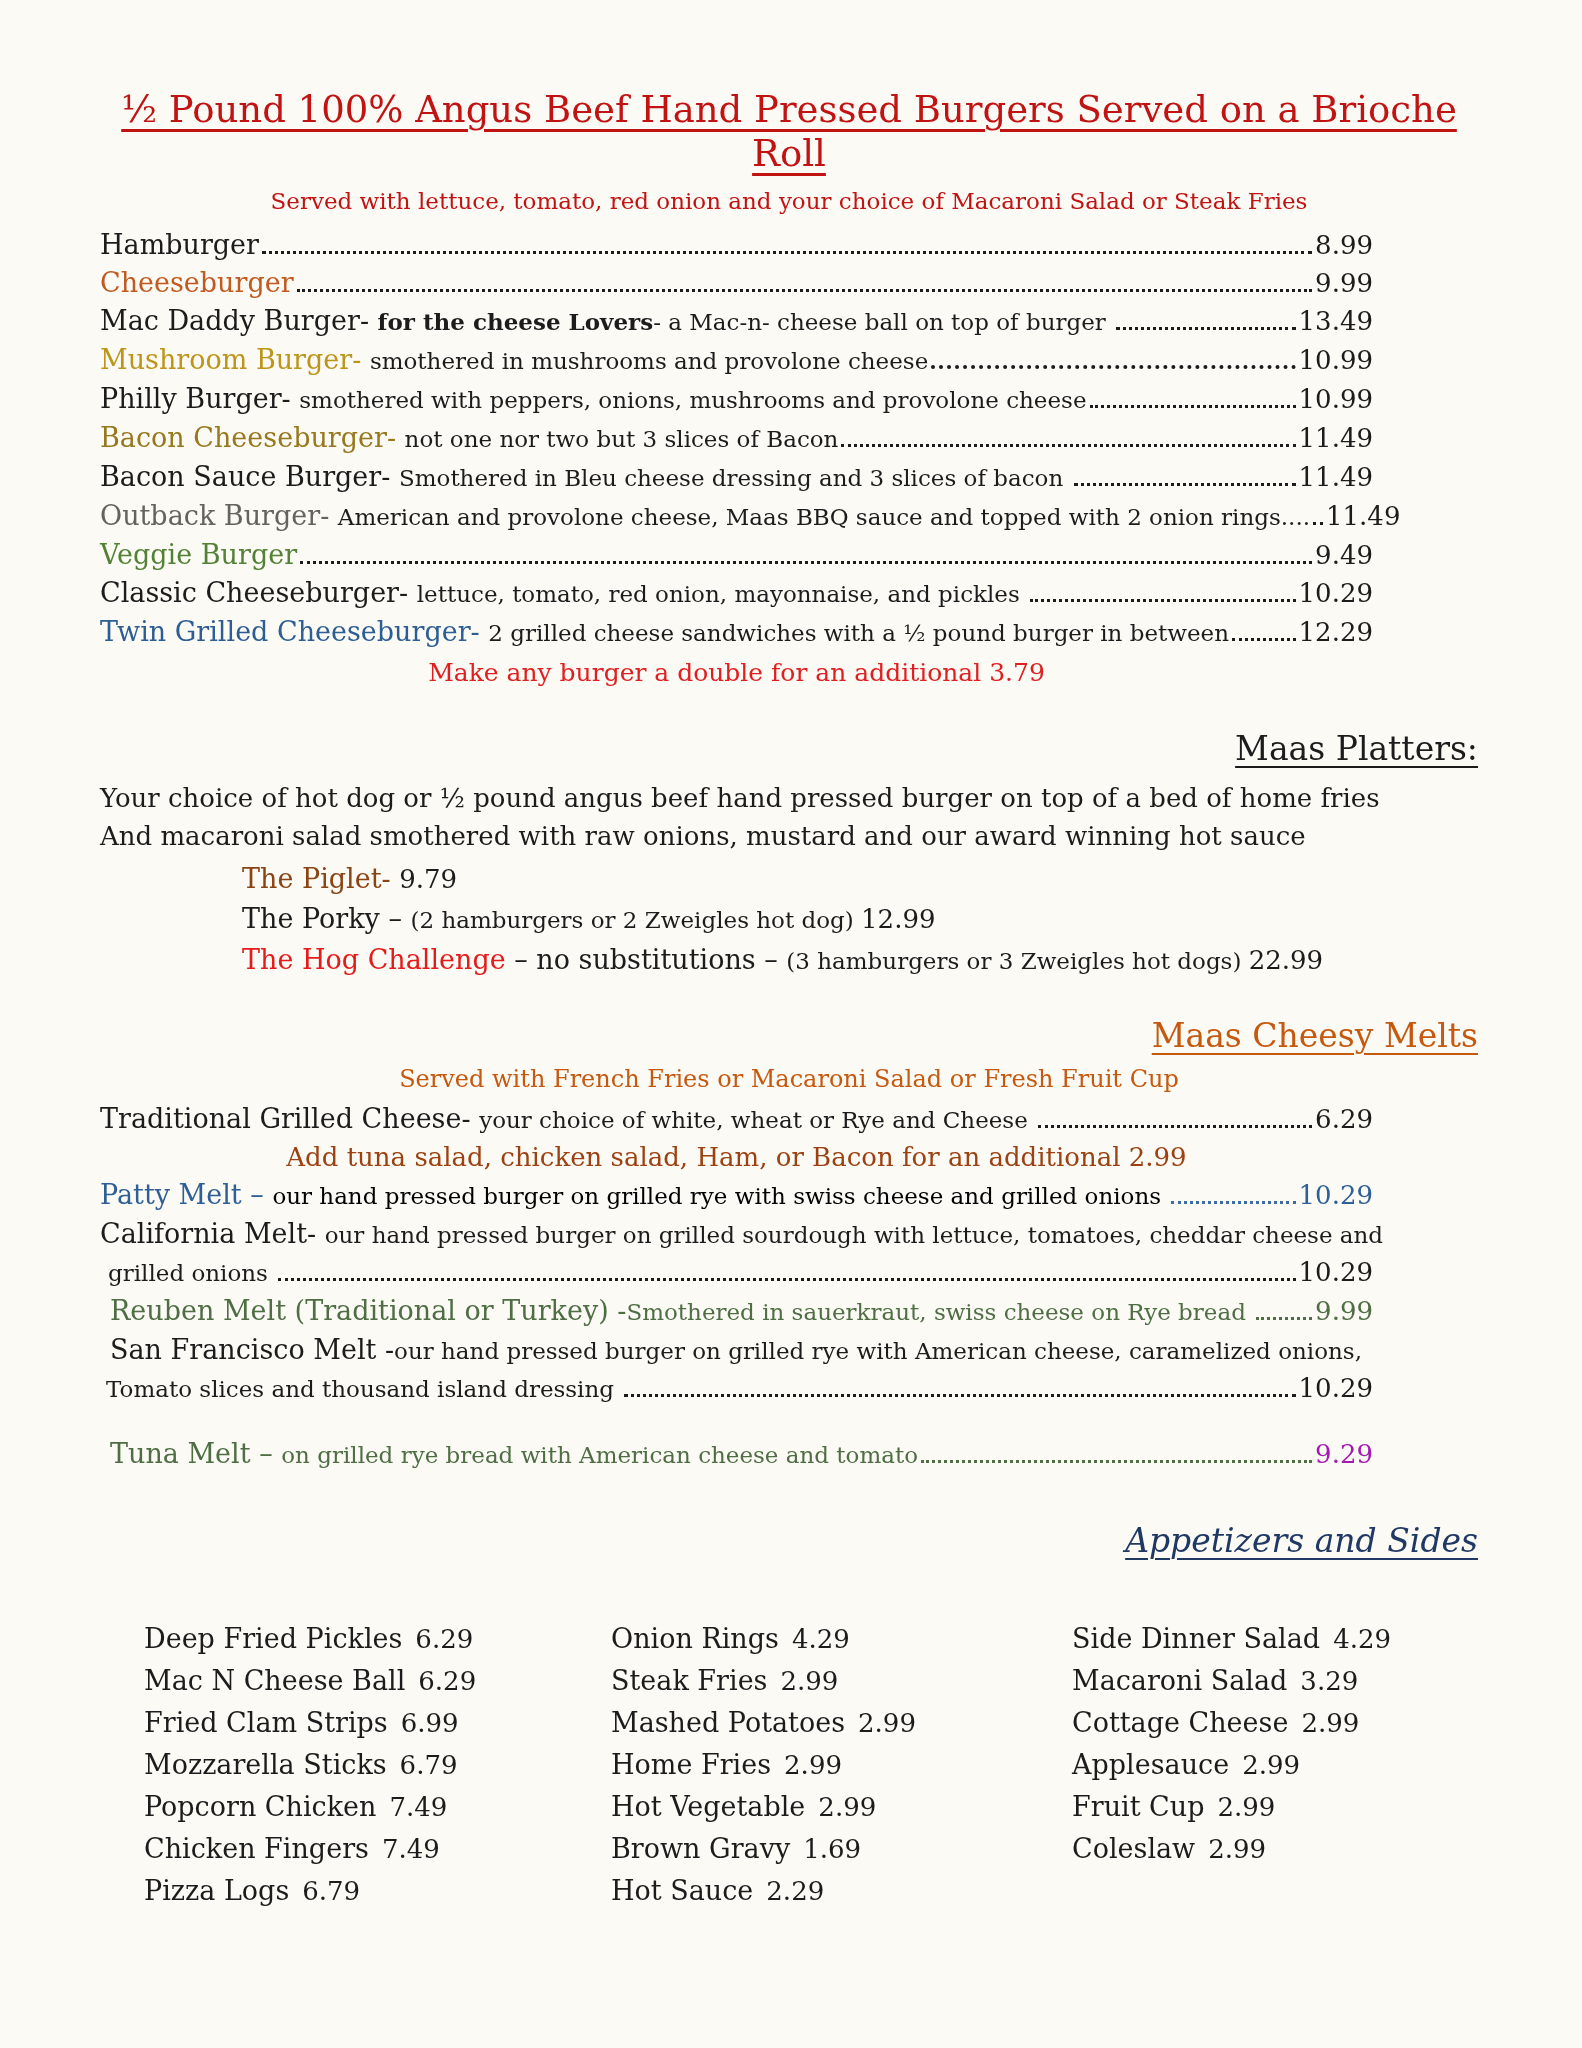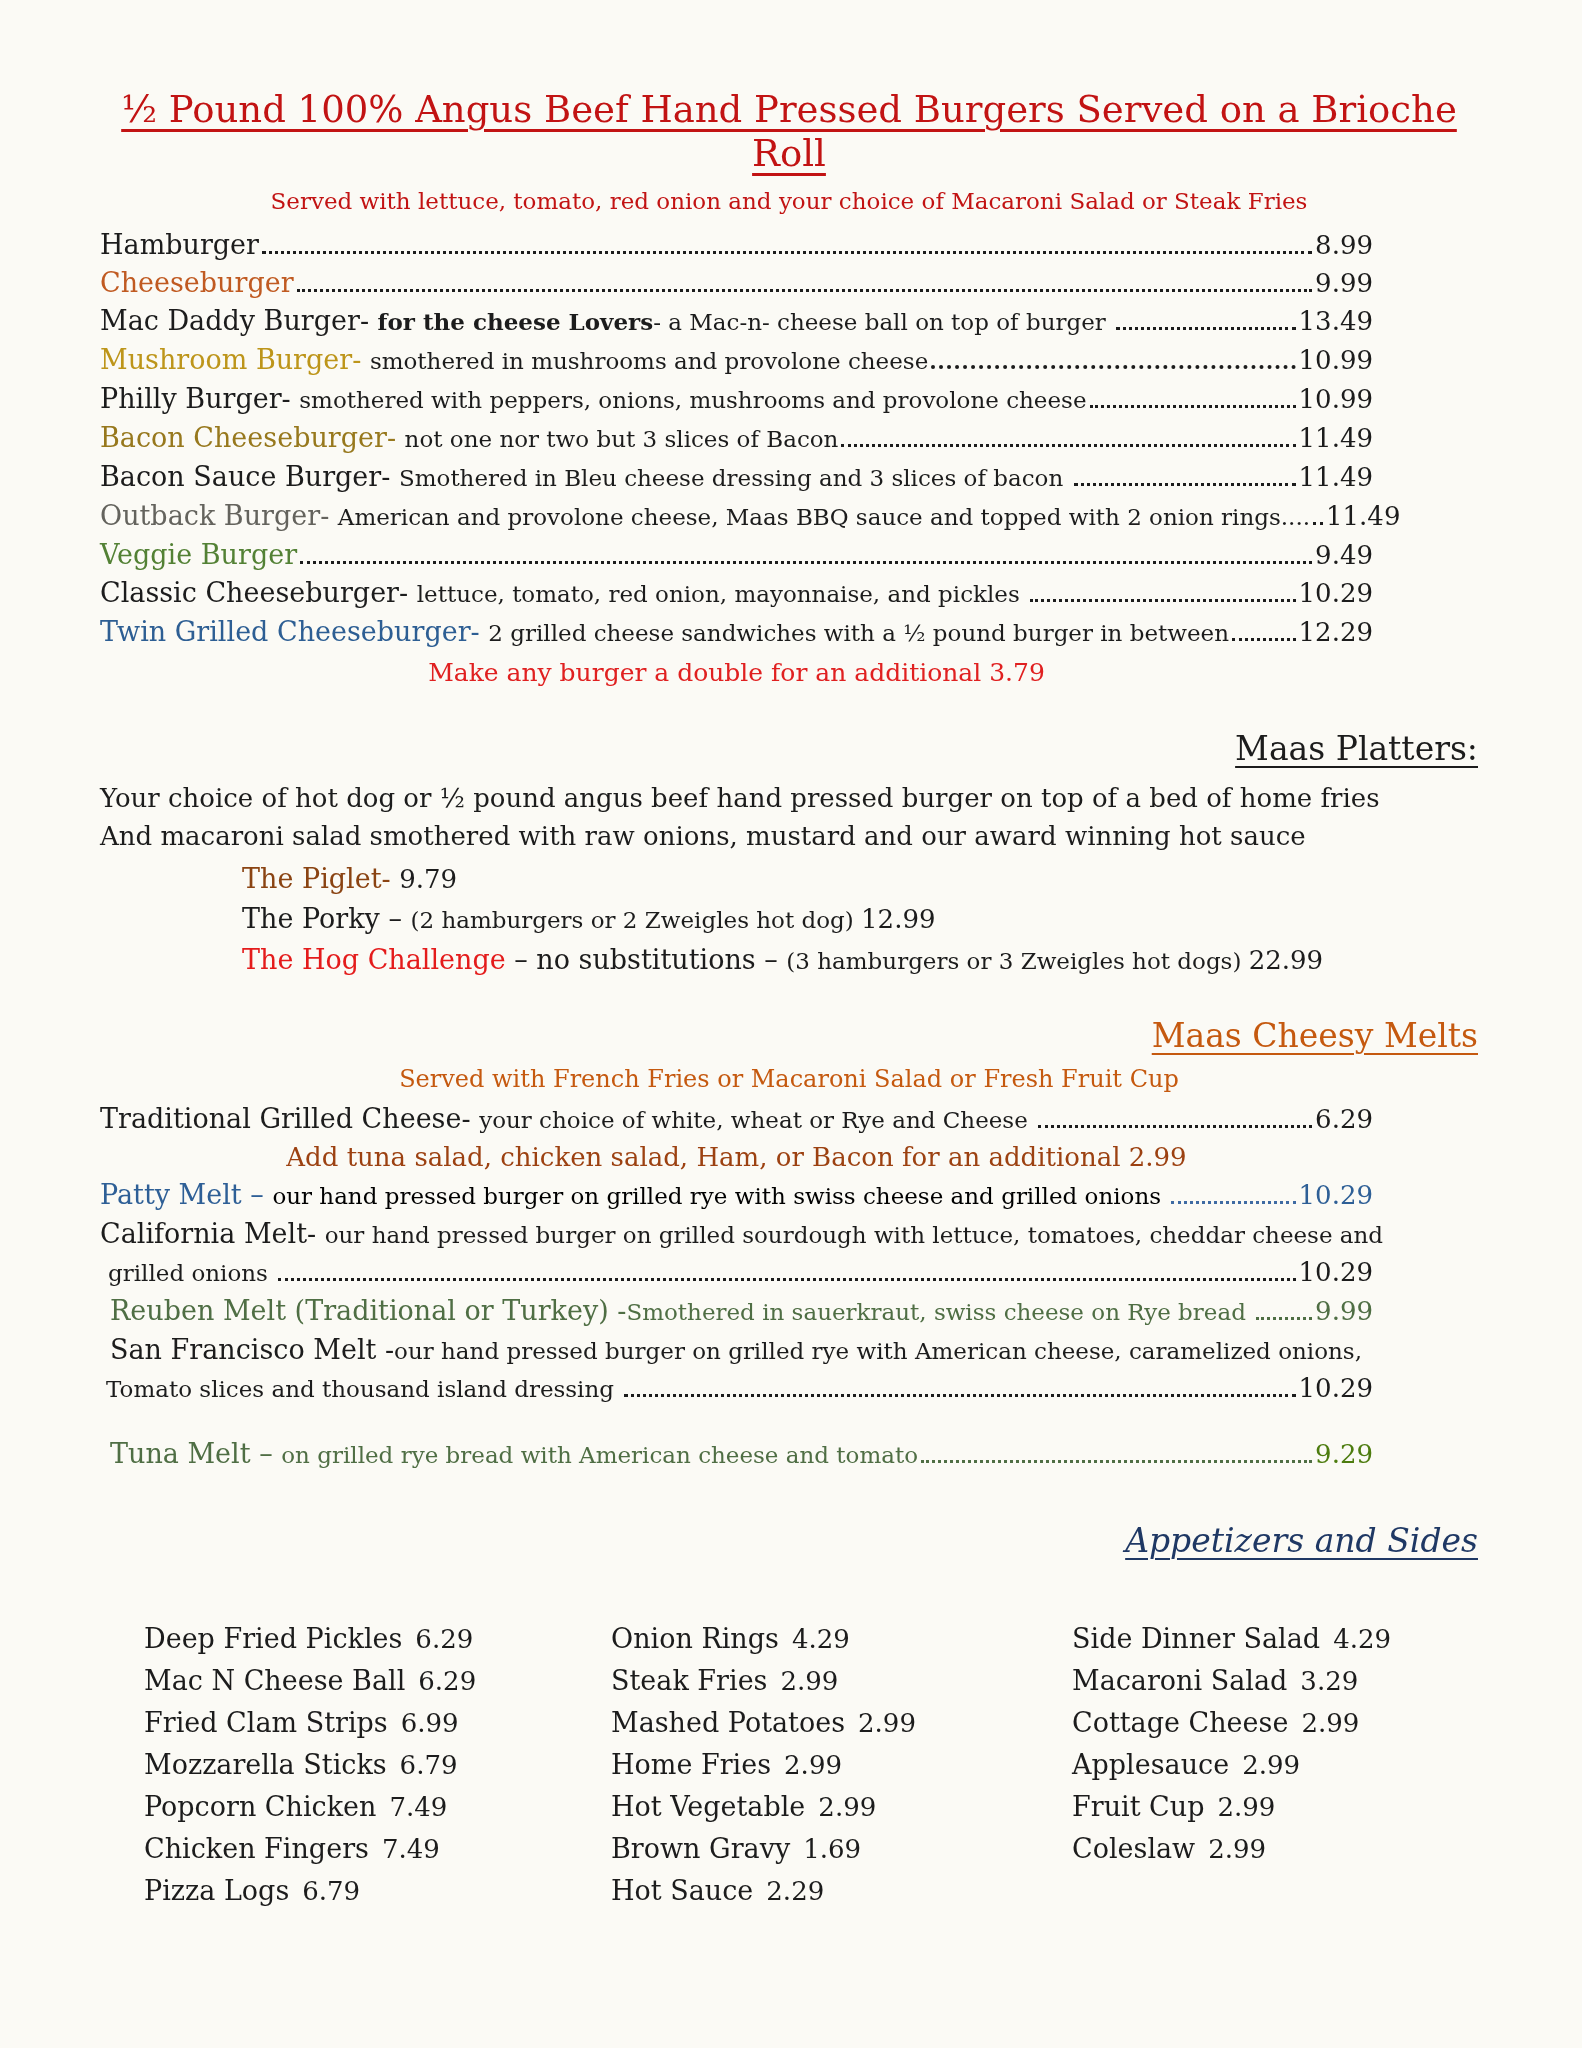--- a/index.html
+++ b/index.html
@@ -190,21 +190,21 @@
       </div>
       <div class="menu-line" style="padding-left: 6px;">
         <span class="s-desc">Tomato slices and thousand island dressing </span>
         <span class="leader"></span>
         <span class="s-price">10.29</span>
       </div>
       <div class="menu-line" style="padding-left: 10px; text-align: right;">
         <span class="s-name" style="color: rgb(79, 110, 68);">Tuna Melt – </span>
         <span class="s-desc" style="color: rgb(79, 110, 68);">on grilled rye bread with American cheese and tomato</span>
         <span class="leader" style="border-color: rgb(79, 110, 68);"></span>
-        <span class="s-price" style="color: #4d7c0f; margin-top: 28px;">9.29</span>
+        <span class="s-price" style="color: #a21caf; margin-top: 28px;">9.29</span>
       </div>
     </div>
 
   <div class="section-heading sides-heading">Appetizers and Sides</div>
   <div class="sides-cols">
     <div class="col1">
         <div class="side-item"><span>Deep Fried Pickles</span><span class="side-price">6.29</span></div>
         <div class="side-item"><span>Mac N Cheese Ball</span><span class="side-price">6.29</span></div>
         <div class="side-item"><span>Fried Clam Strips</span><span class="side-price">6.99</span></div>
         <div class="side-item"><span>Mozzarella Sticks</span><span class="side-price">6.79</span></div>

